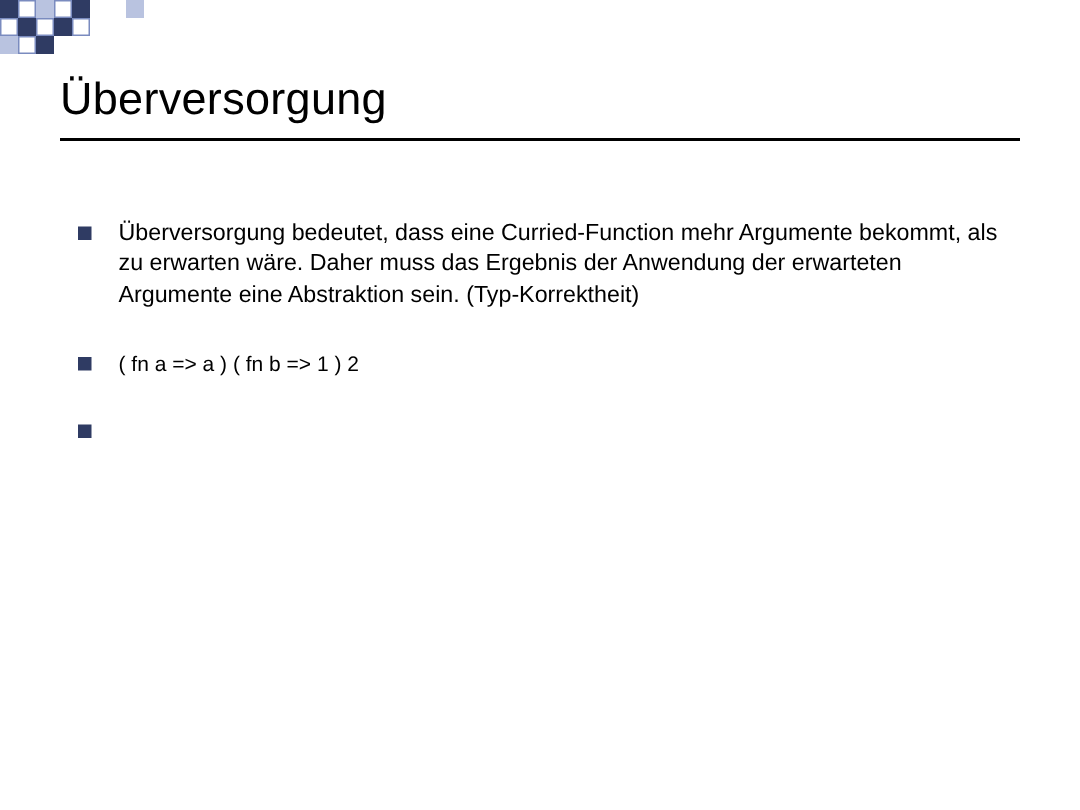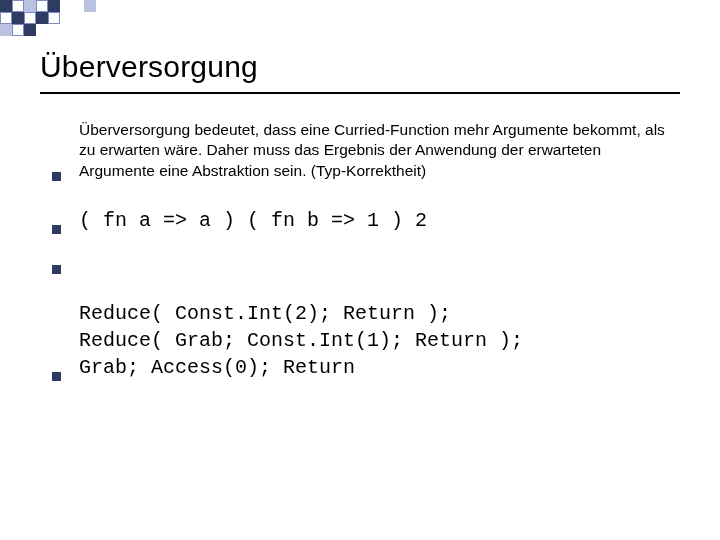--- a/index.html
+++ b/index.html
@@ -55,40 +55,41 @@
     margin: 0;
   }
   .content {
     position: absolute;
     top: 120px;
     left: 52px;
     right: 44px;
   }
   .item {
     display: flex;
-    align-items: flex-end;
+    align-items: flex-start;
     margin-bottom: 26px;
+    margin-top: 26px;
   }
   .item:last-child { margin-bottom: 0; }
   .bullet {
     flex: 0 0 auto;
     width: 9px;
     height: 9px;
     background: #2f3b63;
     margin-top: 5px;
     margin-right: 18px;
   }
   .body-text {
     font-size: 15.5px;
     line-height: 1.32;
     font-family: Arial, Helvetica, sans-serif;
   }
   .mono {
-    font-family: Liberation Mono, monospace;
-    font-size: 20px;
+    font-family: Liberation Sans, sans-serif;
+    font-size: 14px;
     line-height: 1.35;
     white-space: pre;
   }
 </style>
 </head>
 <body>
 
 <div class="slide">
 
   <div class="deco-top">
@@ -131,22 +132,16 @@
 
     <div class="item">
       <div class="bullet"></div>
       <div class="mono">( fn a =&gt; a ) ( fn b =&gt; 1 ) 2</div>
     </div>
 
     <div class="item">
       <div class="bullet"></div>
     </div>
 
-    <div class="item">
-      <div class="bullet"></div>
-      <div class="mono">Reduce( Const.Int(2); Return );
-Reduce( Grab; Const.Int(1); Return );
-Grab; Access(0); Return</div>
-    </div>
 
   </div>
 
 </div>
 
 </body></html>

